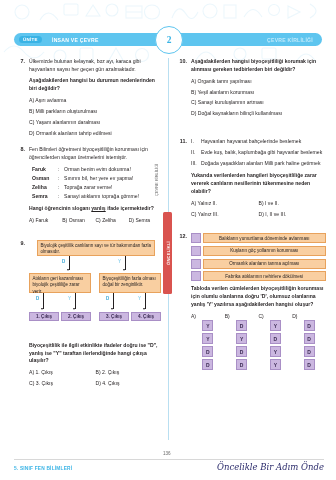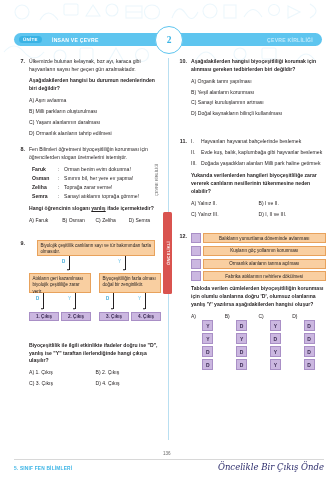--- a/index.html
+++ b/index.html
@@ -429,13 +429,13 @@
           </div>
         </div>
       </div>
     </div>
   </div>
 </div>
 
 <div class="footer-rule"></div>
 <div class="footer-left">5. SINIF FEN BİLİMLERİ</div>
 <div class="footer-page">136</div>
-<div class="footer-right">Öncelikle Bir Çıkış Önde</div>
+<div class="footer-right">Öncelikle Bir Adım Önde</div>
 
 </body></html>

